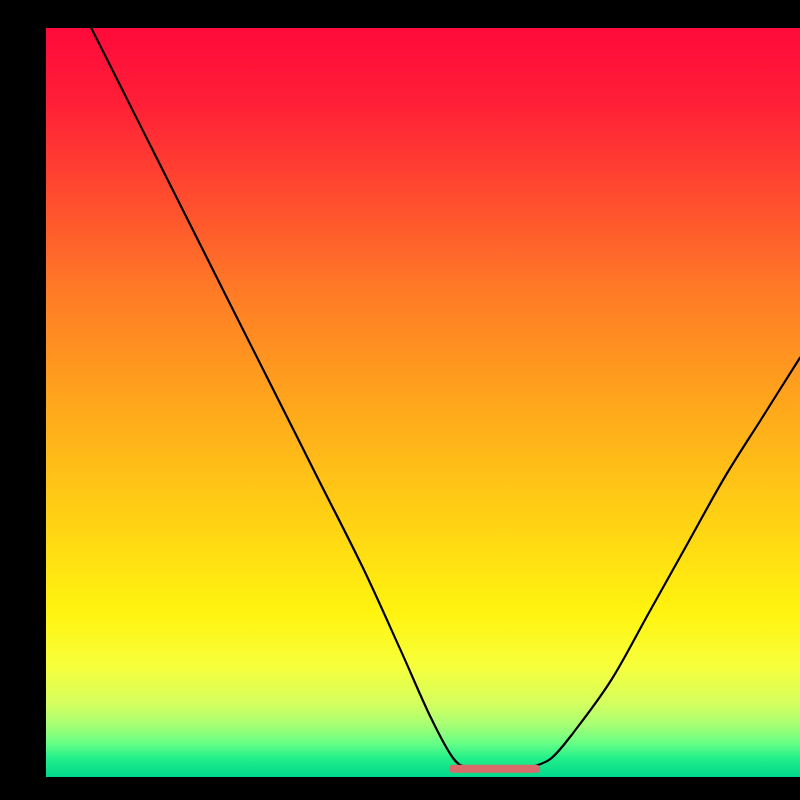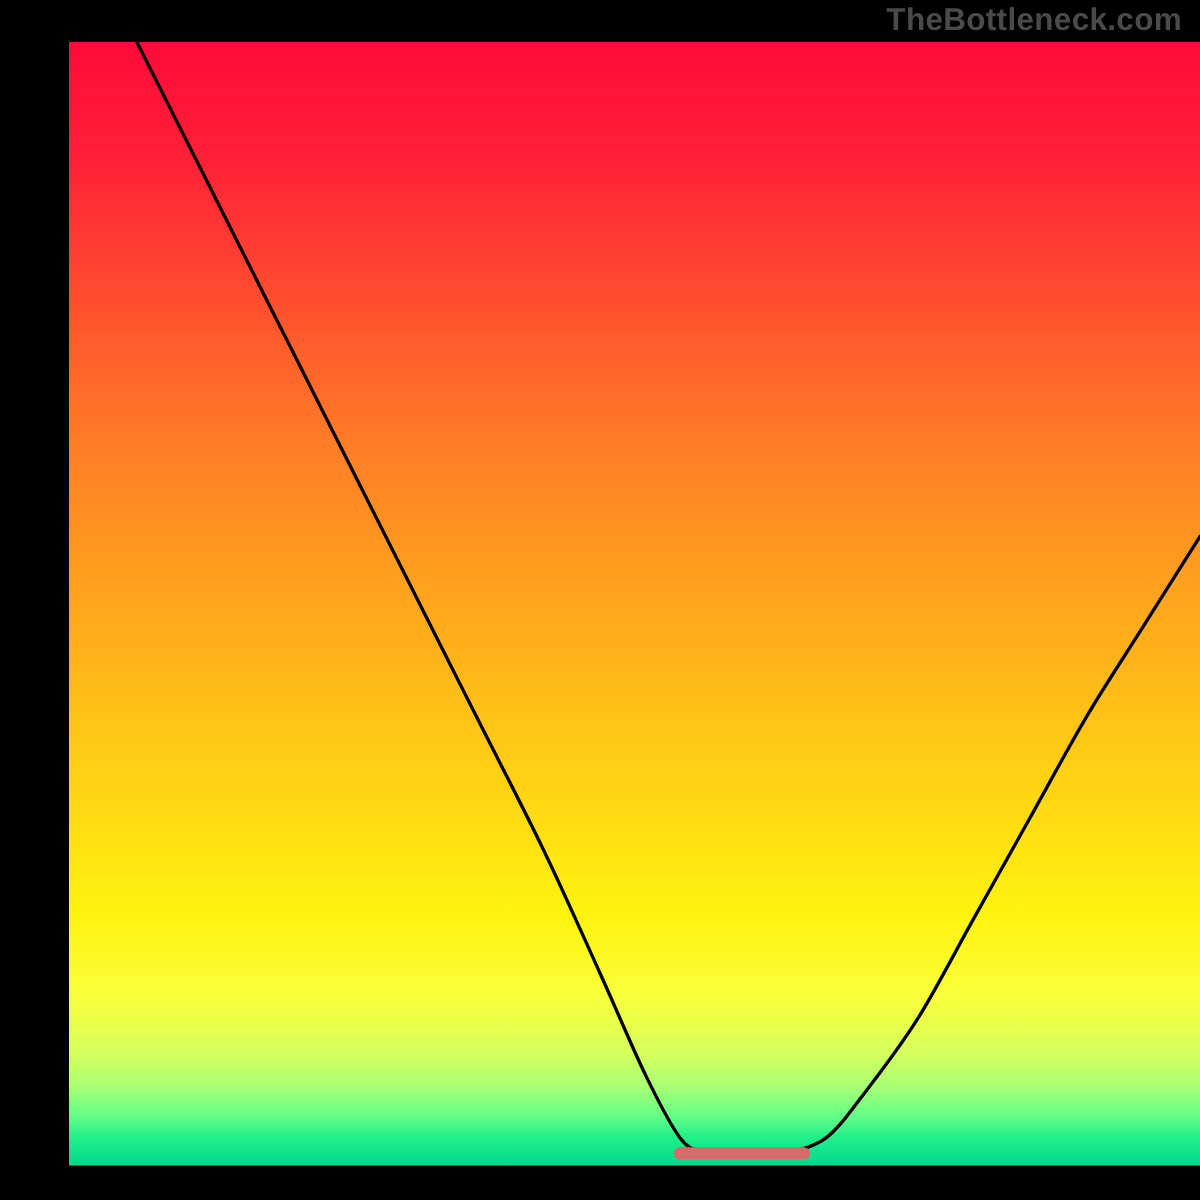--- a/index.html
+++ b/index.html
@@ -31,21 +31,20 @@
   svg {
     position: absolute;
     left: 0;
     top: 0;
   }
 </style>
 </head>
 <body>
 
 <div class="stage">
-  <div class="watermark">TheBottleneck.com</div>
 
   <svg id="chart-svg" width="800" height="800" viewBox="0 0 800 800">
       <defs>
         <linearGradient id="bg-grad" x1="0" y1="0" x2="0" y2="1">
           <stop offset="0%" stop-color="#ff0a3a"></stop>
           <stop offset="10%" stop-color="#ff1f37"></stop>
           <stop offset="22%" stop-color="#ff4a2f"></stop>
           <stop offset="35%" stop-color="#ff7a26"></stop>
           <stop offset="50%" stop-color="#ffa61c"></stop>
           <stop offset="65%" stop-color="#ffd014"></stop>

